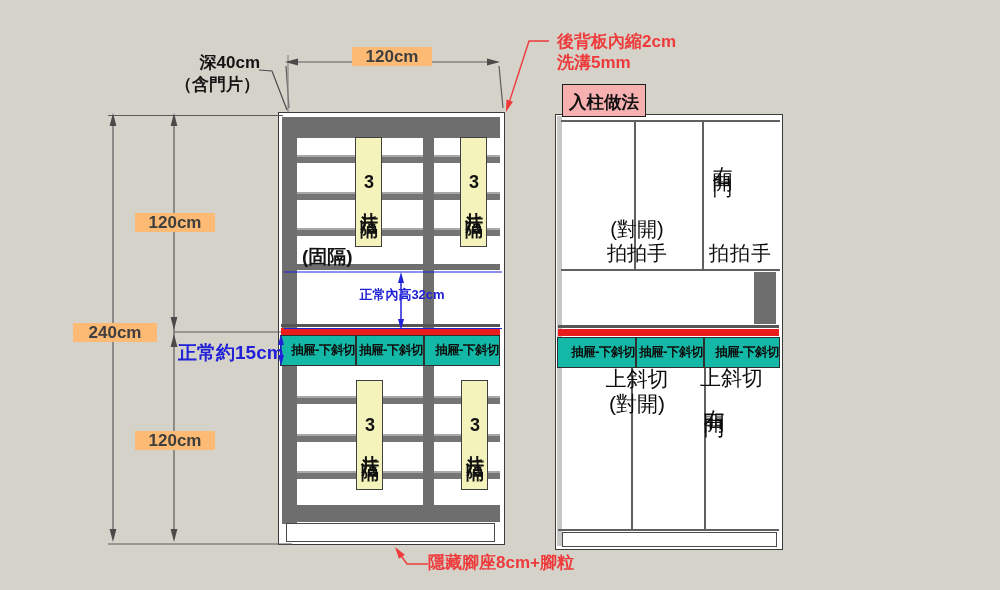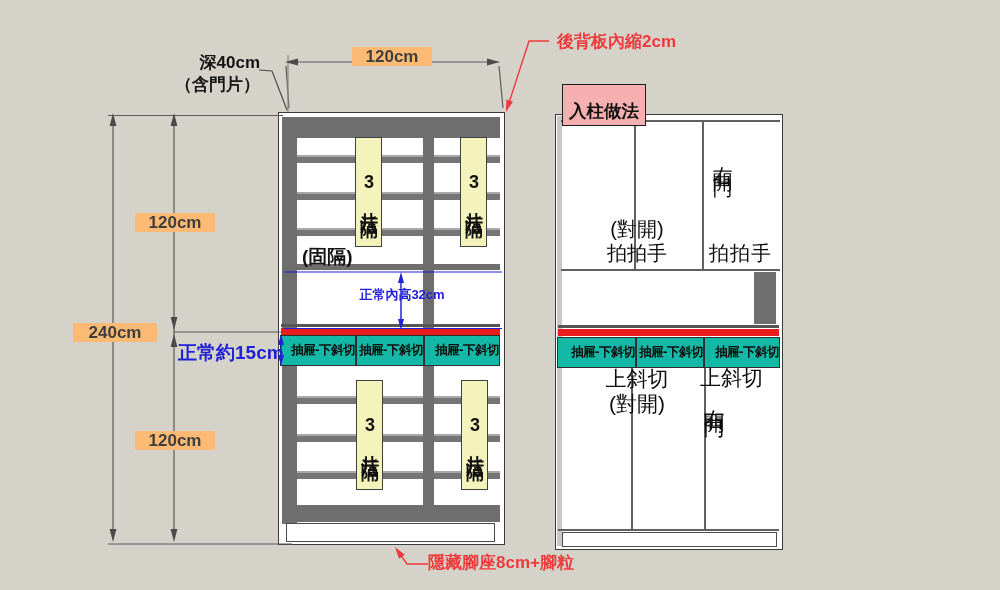--- a/index.html
+++ b/index.html
@@ -22,21 +22,21 @@
          color:#0c0c0c;white-space:nowrap;overflow:hidden;letter-spacing:-0.5px;}
 
   
   .lbl{position:absolute;z-index:6;color:#141414;}
   .dim{color:#3e3e3e;font-weight:bold;font-size:17px;text-align:center;background:#fdba74;line-height:19px;}
   .blue{color:#2121d8;}
   .red{color:#ee3a3a;}
   .b8{font-weight:800;margin-top:31px;}
   .note{font-size:17px;font-weight:600;line-height:21px;white-space:nowrap;}
   .pillar{background:#f7b0b0;border:1.7px solid #1d1d1d;font-size:17.5px;font-weight:700;
-          padding:14px 6px 2px 6px;color:#111;white-space:nowrap;}
+          padding:5px 6px 2px 6px;color:#111;white-space:nowrap;}
   .vtag{position:absolute;z-index:6;width:25px;background:#f3f3bb;border:1.7px solid #3f3f3f;box-sizing:content-box;
         writing-mode:vertical-rl;text-orientation:upright;font-size:18px;font-weight:bold;color:#111;
         line-height:25px;text-align:center;letter-spacing:5px;}
   .door{font-size:20px;font-weight:500;color:#0c0c0c;line-height:24px;text-align:center;white-space:nowrap;}
   .vdoor{writing-mode:vertical-rl;text-orientation:upright;white-space:nowrap;text-align:left;line-height:22px;}
 </style>
 </head>
 <body>
 
 <div id="stage">
@@ -163,20 +163,21 @@
   </div>
 
   <div class="lbl dim" style="left:352px;top:47px;width:80px;">120cm</div>
 
   <div class="lbl dim" style="left:135px;top:213px;width:80px;">120cm</div>
   <div class="lbl dim" style="left:73px;top:323px;width:84px;">240cm</div>
   <div class="lbl dim" style="left:135px;top:431px;width:80px;">120cm</div>
 
   <div class="lbl red note" style="left:557px;top:31px;">
     <div><span>後背板內縮</span><span class="b8">2cm</span></div>
+    <div><span>洗溝</span><span class="b8">5mm</span></div>
   </div>
 
   <div class="lbl pillar" style="left:562px;top:84px;">入柱做法</div>
 
   <div class="lbl" style="left:302px;top:244px;font-size:19px;font-weight:700;">(固隔)</div>
 
   <div class="lbl blue" style="left:340px;top:286px;width:124px;text-align:center;font-size:13px;font-weight:600;white-space:nowrap;">
     <span>正常內高</span><span class="b8">32cm</span>
   </div>
 

